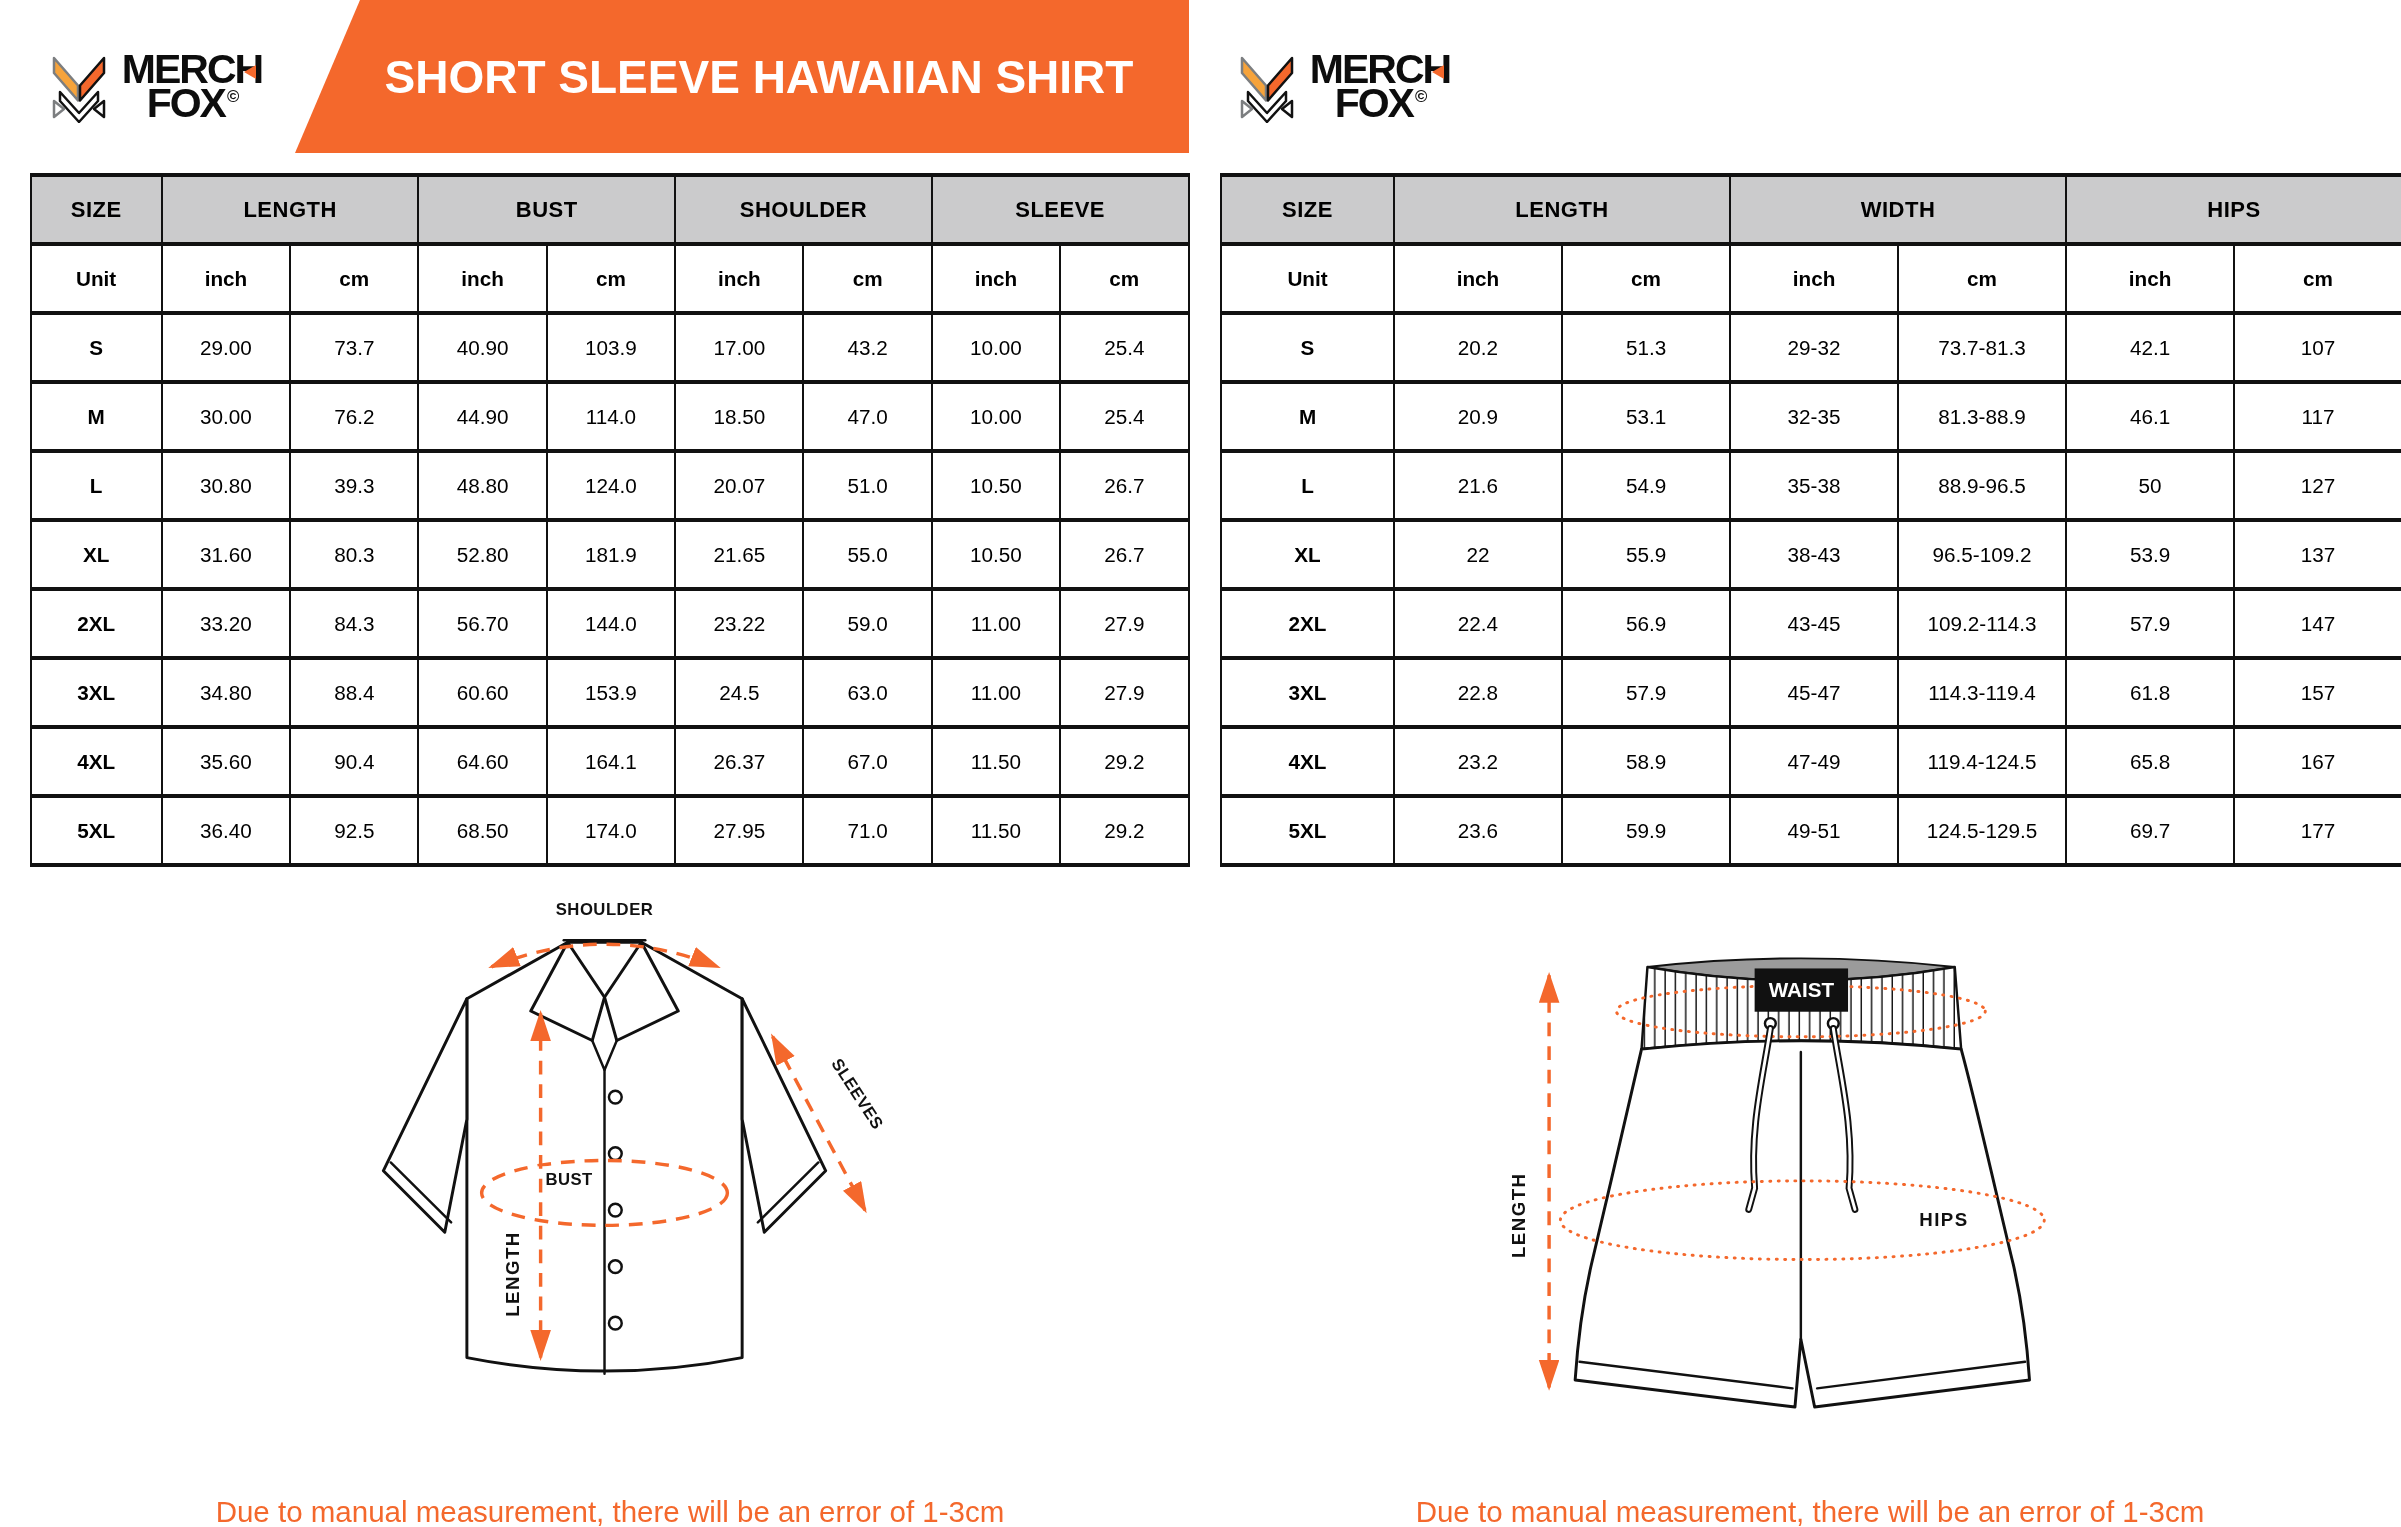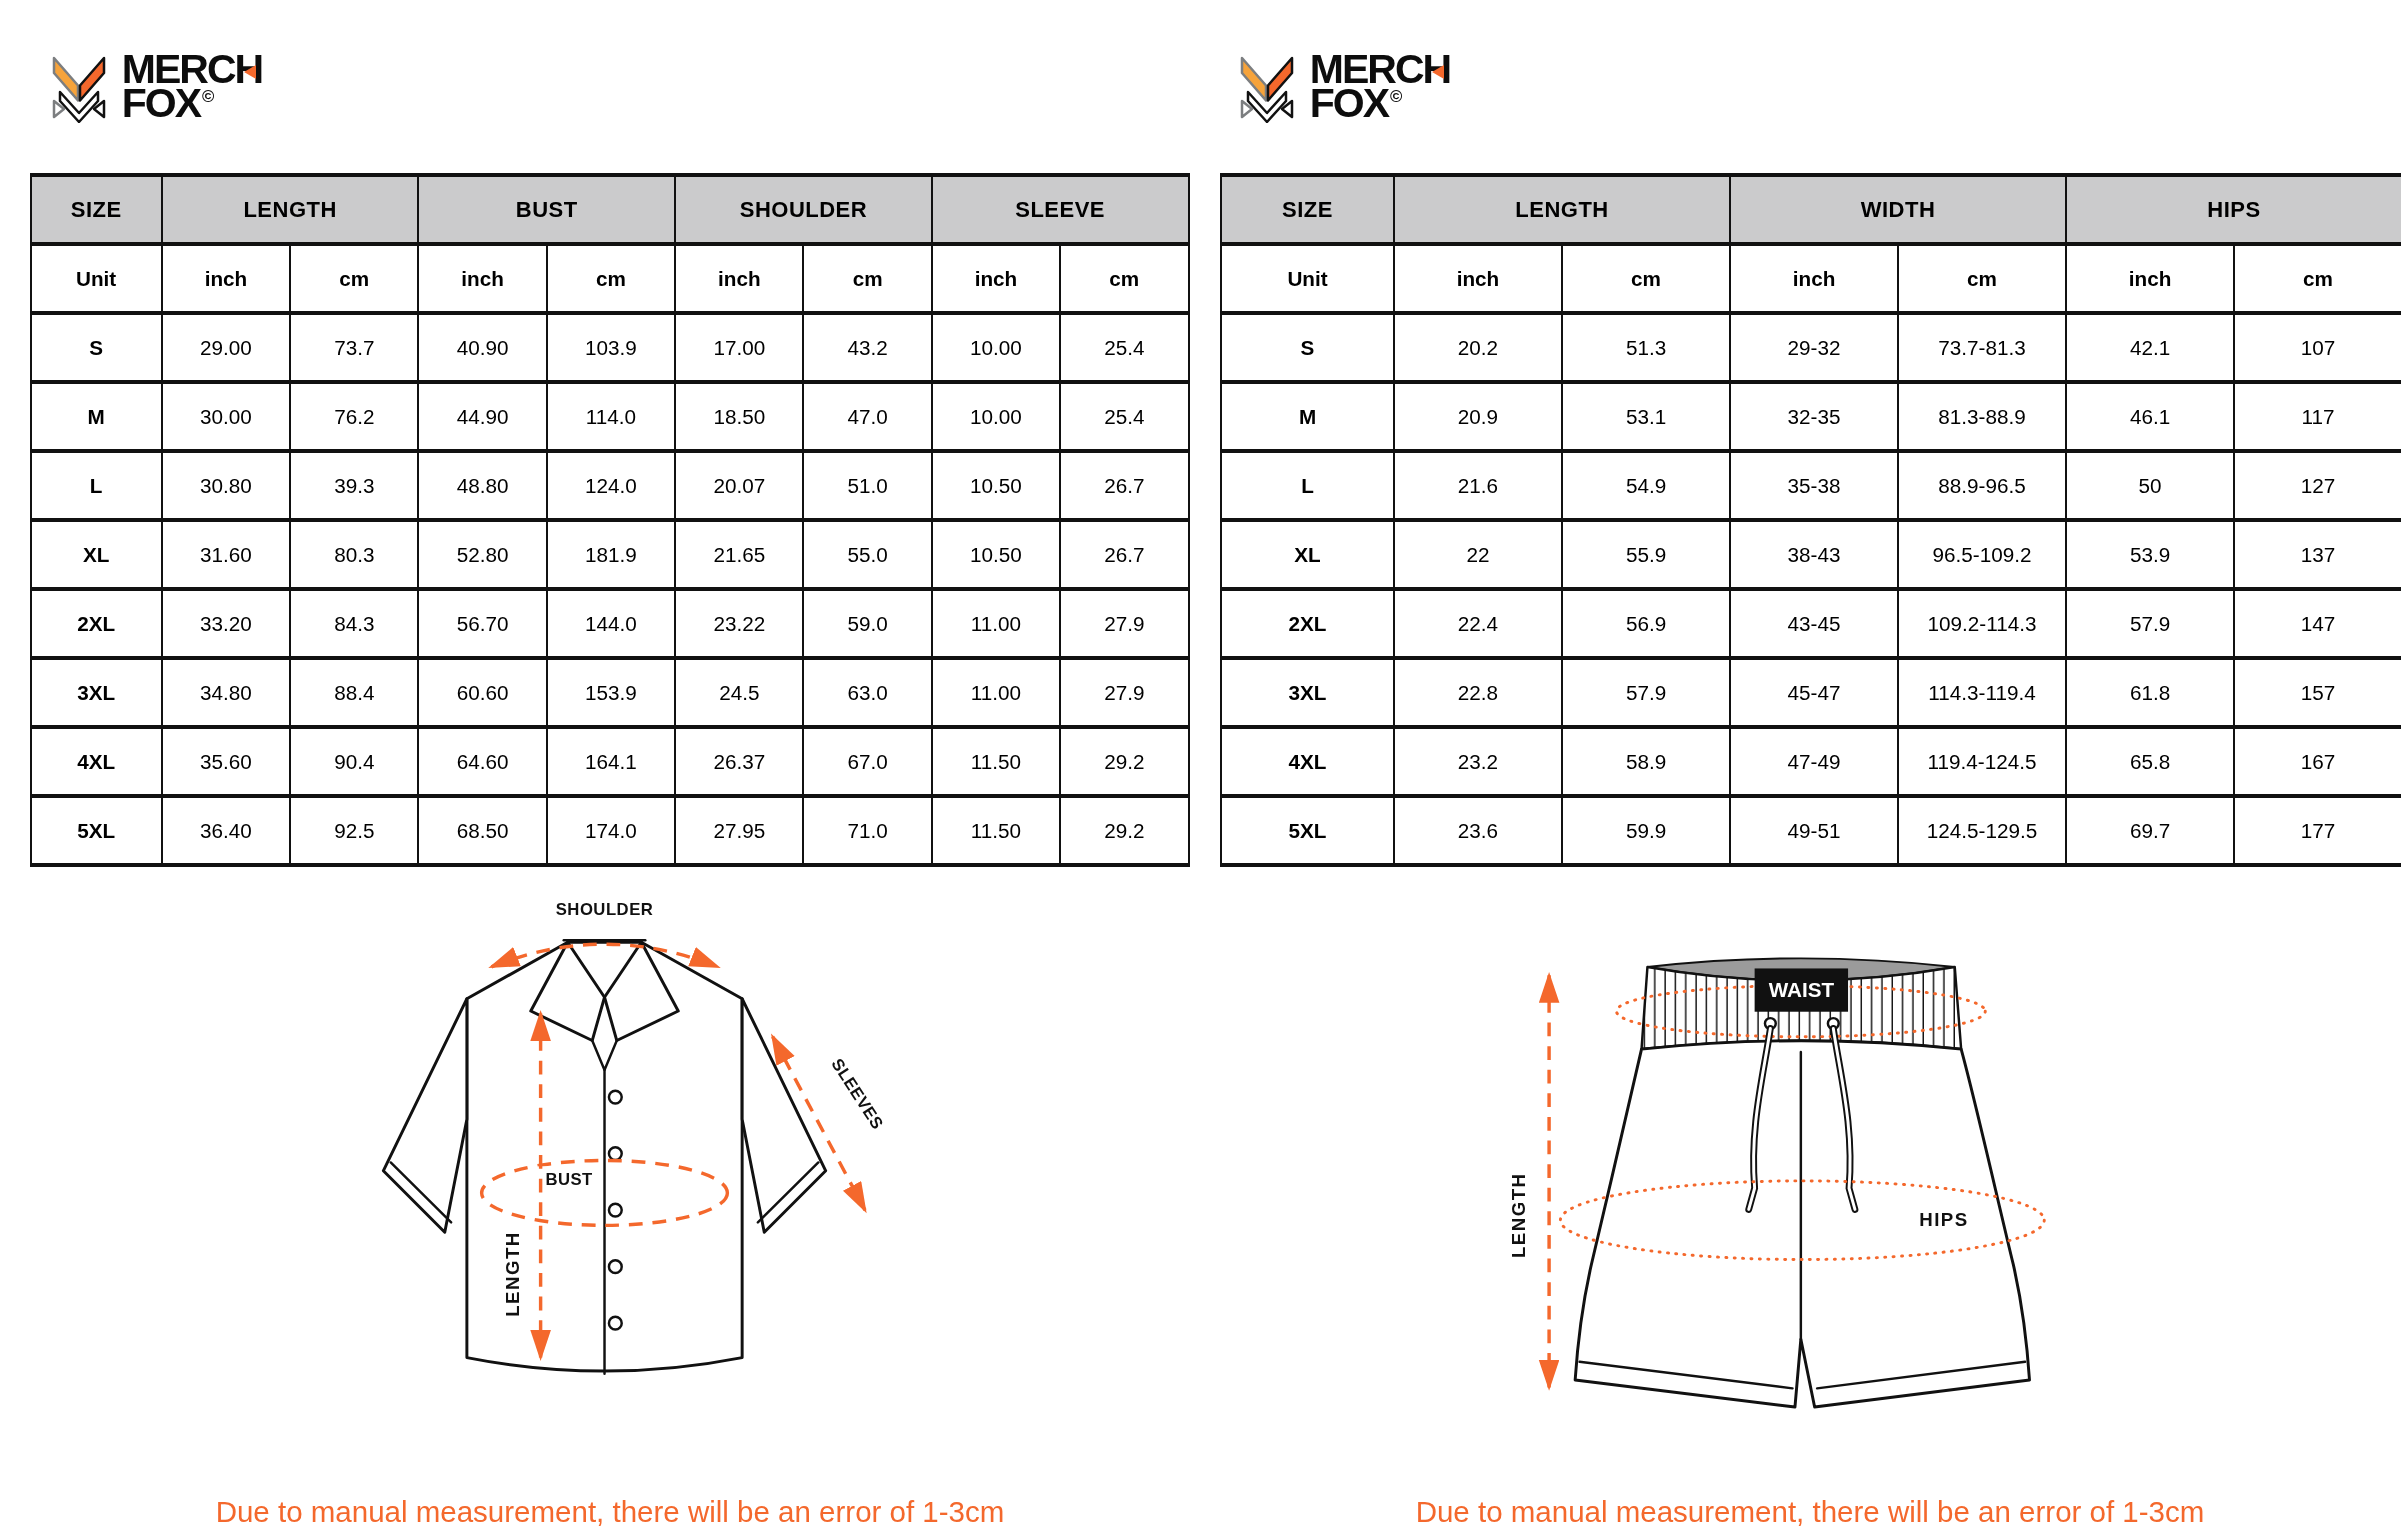--- a/index.html
+++ b/index.html
@@ -5,21 +5,21 @@
   :root{
     --orange:#F4682C; --amber:#F6A33B; --ink:#111111;
     --header-gray:#CBCBCC; --logo-gray:#7C7E80; --band-gray:#9B9B9B;
   }
   *{box-sizing:border-box; margin:0; padding:0;}
   html,body{margin:0;}
   body{font-family:"Liberation Sans", sans-serif; background:#fff;}
   .canvas{position:relative; width:2401px; height:1528px; background:#fff; overflow:hidden;}
 
   
-  .logo{position:absolute; top:53px; display:flex; align-items:flex-start; gap:12.8px;}
+  .logo{position:absolute; top:53px; display:flex; align-items:flex-start; gap:12.8px;text-align:center;}
   #logo-left{left:49px;}
   #logo-right{left:1237px;}
   .logo svg{display:block;}
   .wordmark{color:#0d0d0d; font-weight:bold; font-size:41px; line-height:0.82; letter-spacing:-2px;}
   .wordmark .wline{display:block; position:relative; white-space:nowrap;}
   .c-notch{position:absolute; left:122px; top:11.8px; width:0; height:0;
     border-top:7.4px solid transparent; border-bottom:7.4px solid transparent;
     border-right:12.3px solid var(--orange);}
   .reg{font-size:16.7px; letter-spacing:0; position:relative; top:-14.8px; left:2px;}
 
@@ -79,20 +79,23 @@
         <path d="M10,96 L30,112 L10,128 Z" fill="none" stroke="var(--logo-gray)" stroke-width="5" stroke-linejoin="round"></path>
         <path d="M110,96 L90,112 L110,128 Z" fill="none" stroke="var(--ink)" stroke-width="5" stroke-linejoin="round"></path>
       </svg>
     </span>
     <span class="wordmark">
       <span class="wline"><span>MERCH</span><span class="c-notch"></span></span>
       <span class="wline"><span>FOX</span><span class="reg">©</span></span>
     </span>
   </div>
 
+  <div class="banner" id="banner-left">
+    <h1>SHORT SLEEVE HAWAIIAN SHIRT</h1>
+  </div>
 
   <table class="size-table" id="table-left">
       <colgroup>
         <col class="size">
         <col class="val">
         <col class="val">
         <col class="val">
         <col class="val">
         <col class="val">
         <col class="val">

